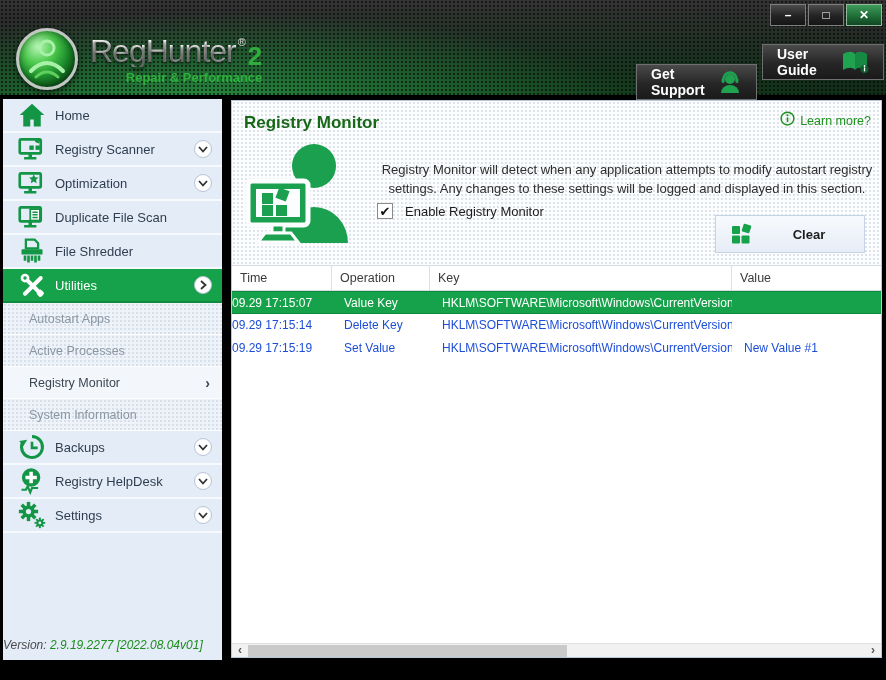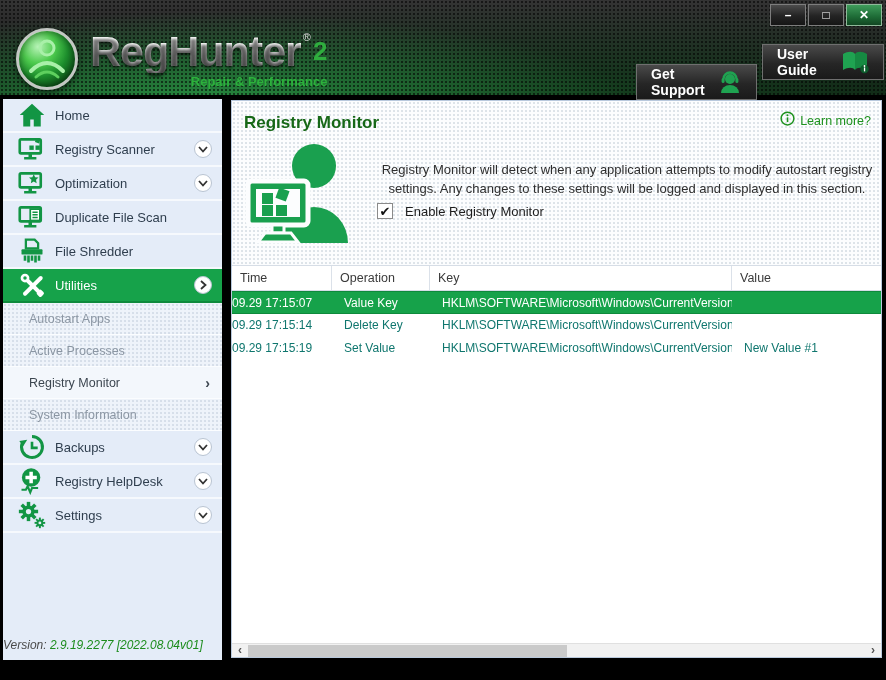--- a/index.html
+++ b/index.html
@@ -29,21 +29,21 @@
   .logo-block { position:absolute; left:16px; top:28px; display:flex; align-items:center; z-index:4; }
   .logo-sphere {
     width:62px; height:62px; border-radius:50%;
     background: radial-gradient(circle at 34% 28%, #b8f3b8 0%, #4ecb4e 30%, #1d8f2d 55%, #063c10 88%);
     border:3px solid #c3c7c3; box-shadow:0 2px 6px rgba(0,0,0,.7), inset 0 0 8px rgba(0,0,0,.5);
     position:relative;
   }
   .logo-text { margin-left:12px; line-height:1; }
   .brand-line { display:flex; align-items:flex-start; }
   .brand-name {
-    font-size:43px; font-weight:bold; letter-spacing:-1px;
+    font-size:32px; font-weight:normal; letter-spacing:-1px;
     background:linear-gradient(180deg,#ffffff 30%,#b9b9b9 60%,#8f8f8f);
     -webkit-background-clip:text; background-clip:text; color:transparent;
     text-shadow:0 2px 3px rgba(0,0,0,.55);
   }
   .brand-reg { color:#dcdcdc; font-size:11px; margin:2px 0 0 2px; }
   .brand-two { color:#2fae3e; font-size:26px; font-weight:bold; margin:8px 0 0 2px; }
   .brand-tagline { color:#2cb13c; font-size:13px; font-weight:bold; text-align:right; margin-top:2px; }
   .header-buttons { position:absolute; right:2px; top:44px; display:flex; gap:5px; z-index:4; }
   .hdr-btn {
     height:36px; display:flex; align-items:center; gap:10px; padding:0 14px;
@@ -123,21 +123,21 @@
   
   .tbl { position:absolute; left:0; top:164px; width:100%; }
   .tbl-header, .tbl-row { display:grid; grid-template-columns:100px 98px 302px 1fr; }
   .tbl-header { height:26px; border-top:1px solid #d6dde6; border-bottom:1px solid #d6dde6; background:#fff; }
   .th {
     font-size:12.5px; color:#3a3a3a; line-height:24px; padding-left:8px;
     border-right:1px solid #dbe1e9; cursor:default;
   }
   .th:last-child { border-right:none; }
   .tbl-row { height:23px; background:#fff; cursor:default; }
-  .td { font-size:12px; color:#0f766e; line-height:23px; padding-left:12px; white-space:nowrap; overflow:hidden; }
+  .td { font-size:12px; color:#1d4ed8; line-height:23px; padding-left:12px; white-space:nowrap; overflow:hidden; }
   .td-time { padding-left:0; }
   .tbl-row.selected { background:#16a24a; border-top:1px solid #0e8a3c; border-bottom:1px solid #0e8a3c; }
   .tbl-row.selected .td { color:#fff; }
 
   
   .hscroll {
     position:absolute; left:0; bottom:0; width:100%; height:14px;
     background:#f1f1f1; border-top:1px solid #e0e0e0; display:flex; align-items:center;
   }
   .hs-arrow { width:16px; text-align:center; font-size:12px; font-weight:bold; color:#555; line-height:13px; cursor:default; }
@@ -407,20 +407,31 @@
 
       <div class="panel-desc">Registry Monitor will detect when any application attempts to modify autostart registry settings. Any changes to these settings will be logged and displayed in this section.</div>
 
       <div class="enable-row">
         <span class="checkbox">
           <span>✔</span>
         </span>
         <span class="enable-label">Enable Registry Monitor</span>
       </div>
 
+      <div class="clear-btn">
+        <span class="ico">
+          <svg width="24" height="24" viewBox="0 0 24 24" fill="#16a24a">
+            <rect x="2" y="4" width="8" height="8" rx="1"></rect>
+            <rect x="2" y="13.5" width="8" height="8" rx="1"></rect>
+            <rect x="11.5" y="13.5" width="8" height="8" rx="1"></rect>
+            <rect x="12.5" y="2.5" width="8" height="8" rx="1" transform="rotate(18 16.5 6.5)"></rect>
+          </svg>
+        </span>
+        <span class="clear-label">Clear</span>
+      </div>
     </div>
 
     <div class="tbl">
       <div class="tbl-header">
         <div class="th">Time</div>
         <div class="th">Operation</div>
         <div class="th">Key</div>
         <div class="th">Value</div>
       </div>
 

